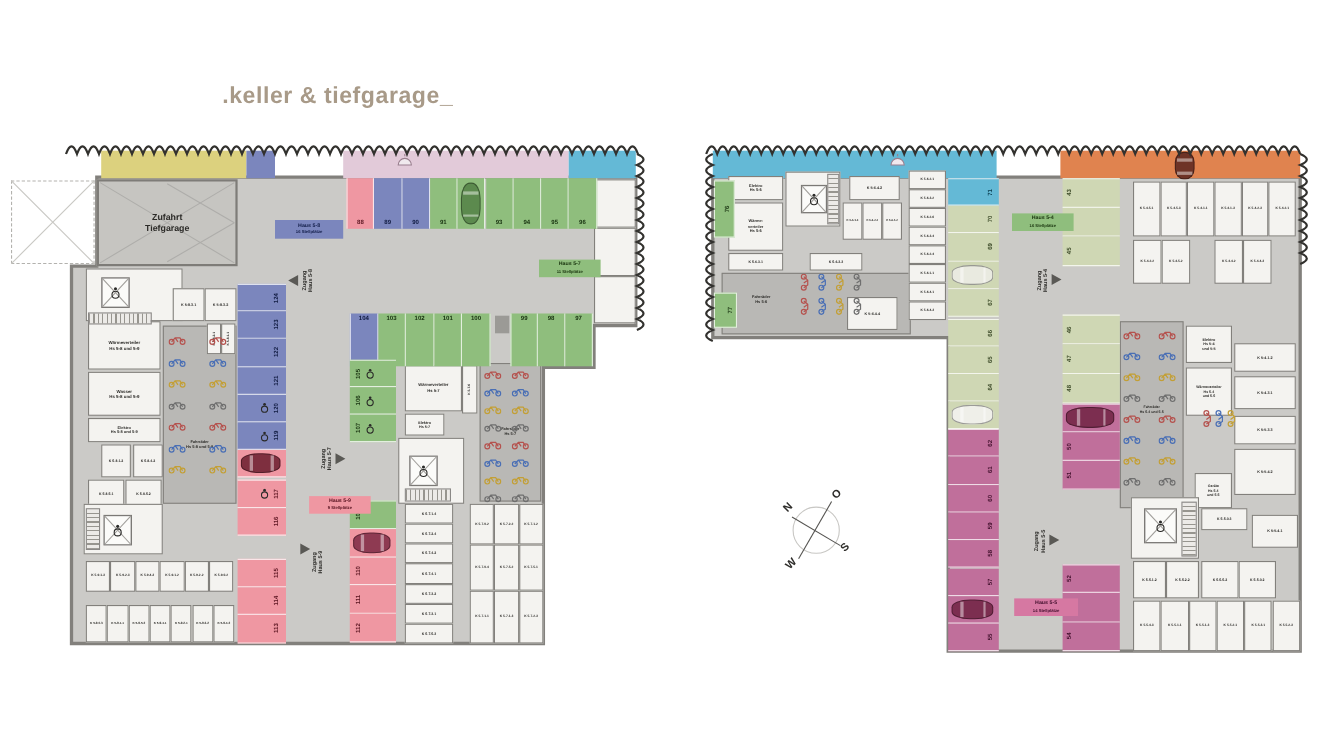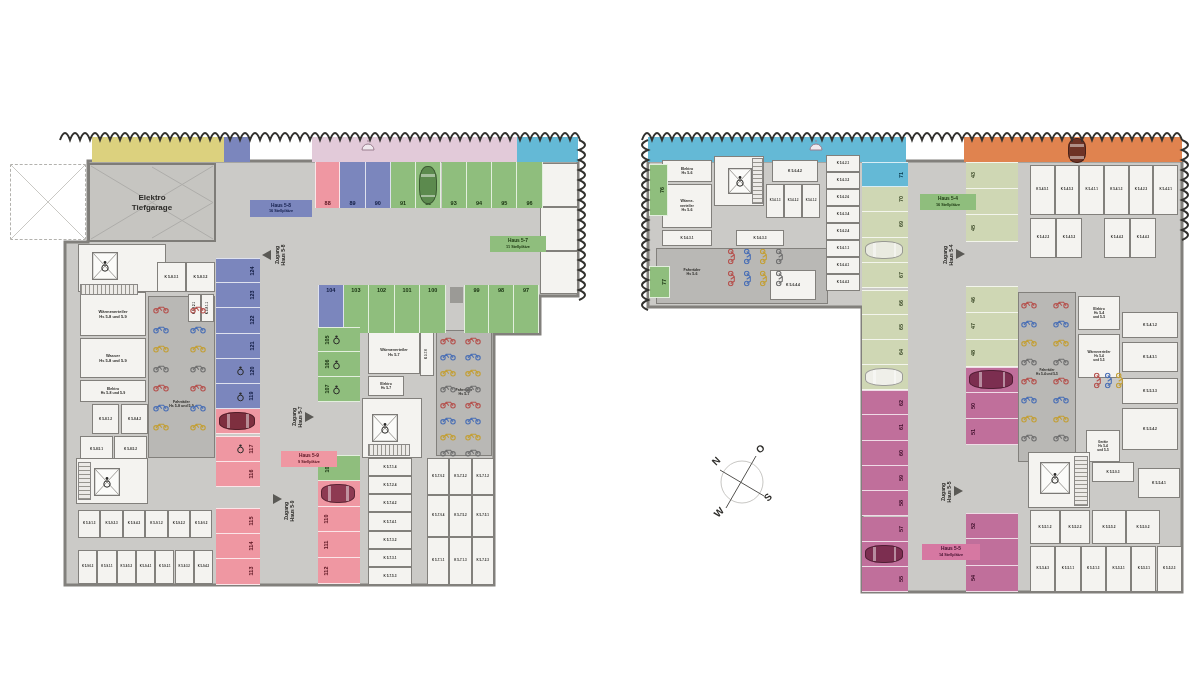--- a/index.html
+++ b/index.html
@@ -20,20 +20,21 @@
   .tri{position:absolute;width:0;height:0;}
   .car{position:absolute;border-radius:45% 45% 45% 45% / 38% 38% 38% 38%;
        box-shadow:inset 0 0 0 1px rgba(0,0,0,0.35);}
   .carwin{position:absolute;background:rgba(255,255,255,0.45);}
   svg{position:absolute;pointer-events:none;}
 </style>
 </head>
 <body>
 
 <div id="stage">
+  <div class="title">.keller &amp; tiefgarage_</div>
 <svg width="1200" height="675" style="left: 0px; top: 0px;">
       <path d="M88 161 L578 161 L578 296 L540 296 L540 334 L494 334 L494 585 L65 585 L65 242 L88 242 Z" fill="#cbcac7" stroke="#82807c" stroke-width="3"></path>
     </svg>
     <svg width="1200" height="675" style="left: 0px; top: 0px;">
       <path d="M648 161 L1182 161 L1182 592 L862 592 L862 307 L648 307 Z" fill="#cbcac7" stroke="#82807c" stroke-width="3"></path>
     </svg>
     <div class="abs" style="left: 92px; top: 137px; width: 132px; height: 25px; background: rgb(220, 209, 126);"></div>
     <div class="abs" style="left: 224px; top: 137px; width: 26px; height: 25px; background: rgb(123, 134, 189);"></div>
     <div class="abs" style="left: 312px; top: 137px; width: 205px; height: 25px; background: rgb(226, 202, 217);"></div>
     <div class="abs" style="left: 517px; top: 137px; width: 61px; height: 25px; background: rgb(100, 185, 214);"></div>
@@ -988,21 +989,21 @@
       <div style="font-size: 3.8px;">9 Stellplätze</div>
     </div>
     <div class="badge" style="left: 920px; top: 194px; width: 56px; height: 16px; background: rgb(143, 190, 125); color: rgb(26, 53, 15);">
       <div style="font-size: 4.8px;">Haus 5-4</div>
       <div style="font-size: 3.8px;">16 Stellplätze</div>
     </div>
     <div class="badge" style="left: 922px; top: 544px; width: 58px; height: 16px; background: rgb(214, 120, 162); color: rgb(67, 16, 46);">
       <div style="font-size: 4.8px;">Haus 5-5</div>
       <div style="font-size: 3.8px;">14 Stellplätze</div>
     </div>
-    <div class="lbl" style="left: 92px; top: 183px; width: 120px; height: 40px; font-size: 8px; color: rgb(44, 43, 40); transform: none;">Elektro
+    <div class="lbl" style="left: 92px; top: 183px; width: 120px; height: 40px; font-size: 8px; color: rgb(44, 43, 40); transform: none;">Zufahrt
 Tiefgarage</div>
     <div class="lbl" style="left: 220px; top: 235px; width: 120px; height: 40px; font-size: 5px; color: rgb(44, 43, 40); transform: rotate(-90deg);">Zugang
 Haus 5-8</div>
     <div class="tri" style="left: 262px; top: 250px; border-top: 5px solid transparent; border-bottom: 5px solid transparent; border-right: 9px solid rgb(90, 89, 85);"></div>
     <div class="lbl" style="left: 237px; top: 397px; width: 120px; height: 40px; font-size: 5px; color: rgb(44, 43, 40); transform: rotate(-90deg);">Zugang
 Haus 5-7</div>
     <div class="tri" style="left: 305px; top: 412px; border-top: 5px solid transparent; border-bottom: 5px solid transparent; border-left: 9px solid rgb(90, 89, 85);"></div>
     <div class="lbl" style="left: 229px; top: 491px; width: 120px; height: 40px; font-size: 5px; color: rgb(44, 43, 40); transform: rotate(-90deg);">Zugang
 Haus 5-9</div>
     <div class="tri" style="left: 273px; top: 494px; border-top: 5px solid transparent; border-bottom: 5px solid transparent; border-left: 9px solid rgb(90, 89, 85);"></div>

